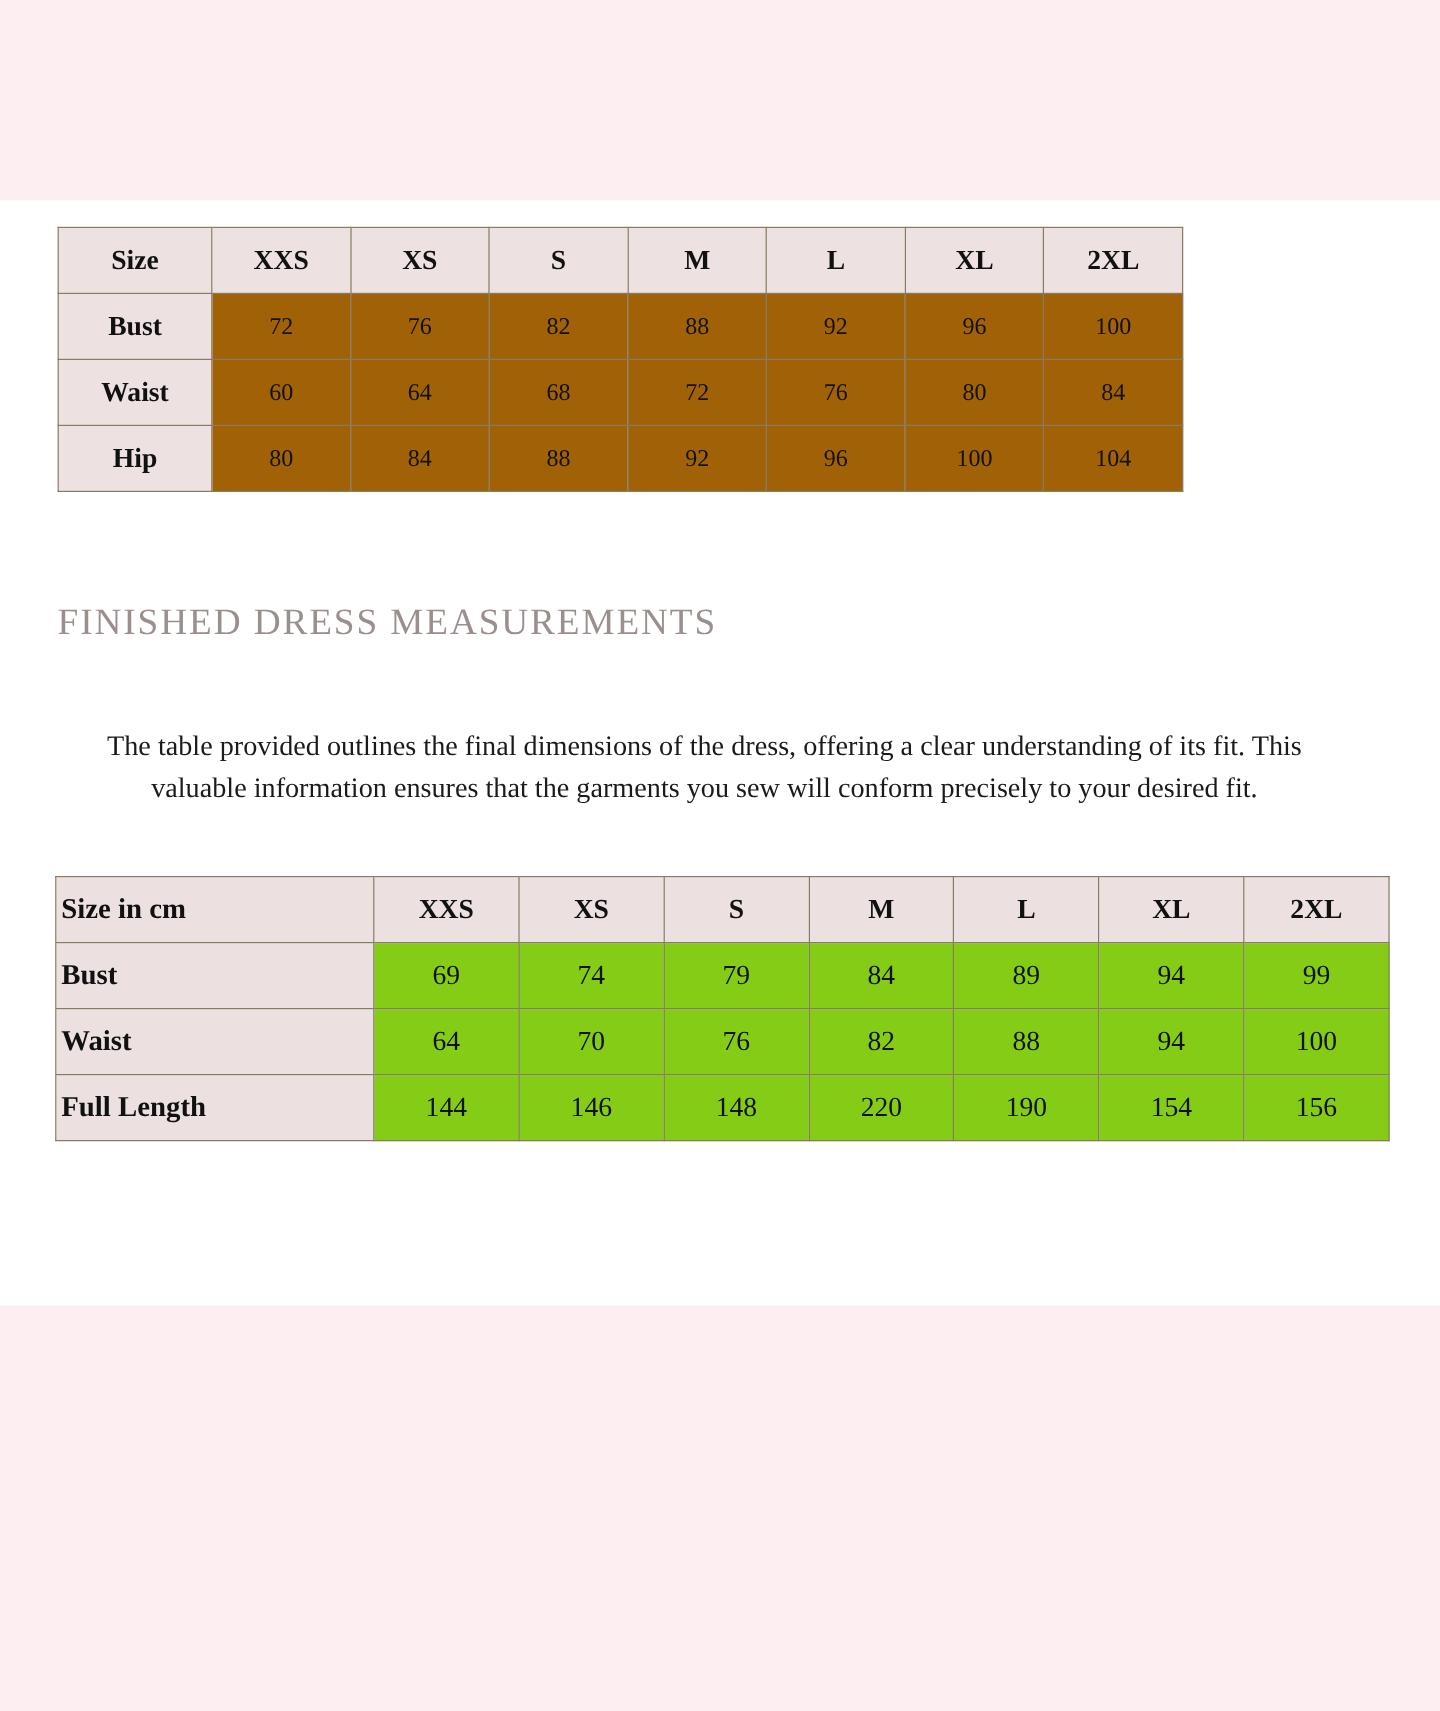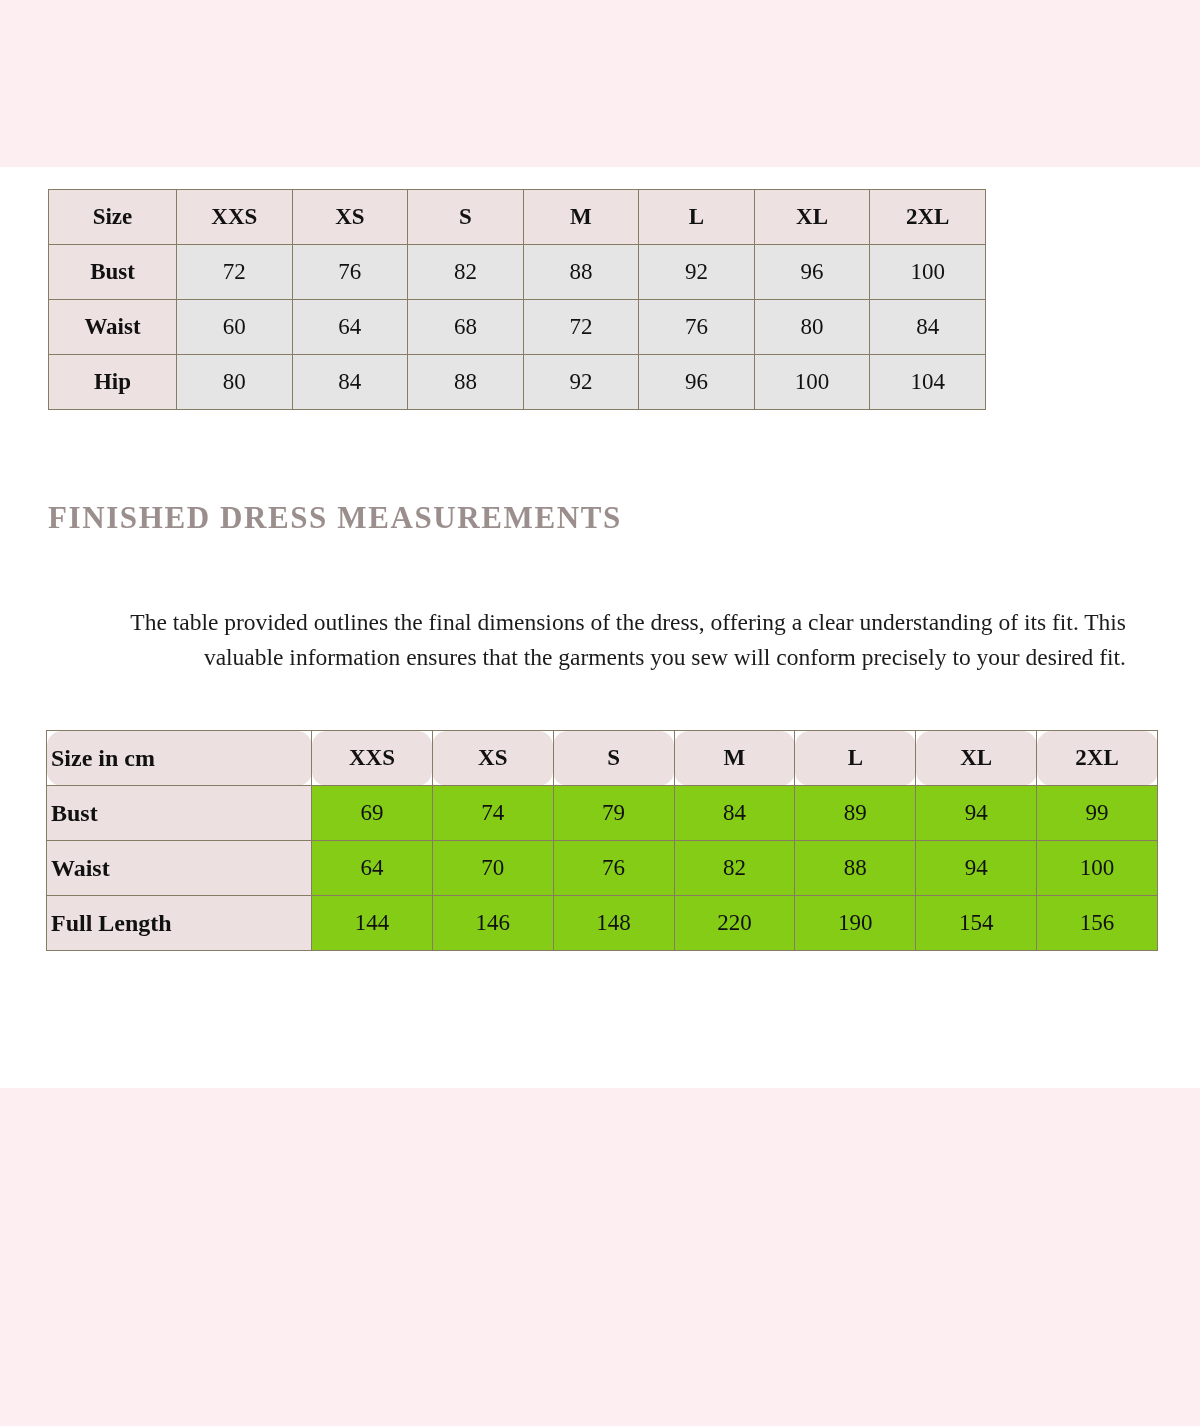--- a/index.html
+++ b/index.html
@@ -58,49 +58,49 @@
     font-size: 23px;
   }
   .t1 thead th {
     background: #ede1e1;
   }
   .t1 tbody th.rowhead {
     background: #ede1e1;
     width: 128px;
   }
   .t1 tbody td {
-    background: #e5e5e5;
+    background: #a16207;
     font-weight: normal;
-    font-size: 23px;
+    font-size: 20px;
   }
   .t1 col.c-label { width: 128px; }
 
   
   .section-heading {
     position: absolute;
     left: 48px;
     top: 500px;
     font-size: 31px;
     letter-spacing: 1.6px;
     color: #9b8f8d;
-    font-weight: bold;
+    font-weight: normal;
     font-family: "Liberation Serif", "DejaVu Serif", serif;
     white-space: nowrap;
   }
 
   
   .section-paragraph {
     position: absolute;
     left: 48px;
     top: 581px;
     width: 1078px;
     font-size: 23.5px;
     line-height: 35px;
     color: #1b1b1b;
-    text-align: right;
+    text-align: center;
   }
 
   
   .table-wrap-2 {
     position: absolute;
     left: 46px;
     top: 730px;
     width: 1112px;
   }
   .t2 th,
@@ -111,21 +111,20 @@
   .t2 thead th.corner,
   .t2 tbody th.rowhead {
     background: #ece0e0;
     text-align: left;
     padding-left: 4px;
     width: 265px;
     font-size: 24px;
   }
   .t2 thead th {
     background: #ece0e0;
-    border-radius: 15px;
   }
   .t2 tbody td {
     background: #84cc16;
     font-weight: normal;
   }
   .t2 col.c-label { width: 265px; }
 </style>
 </head>
 <body>
 

